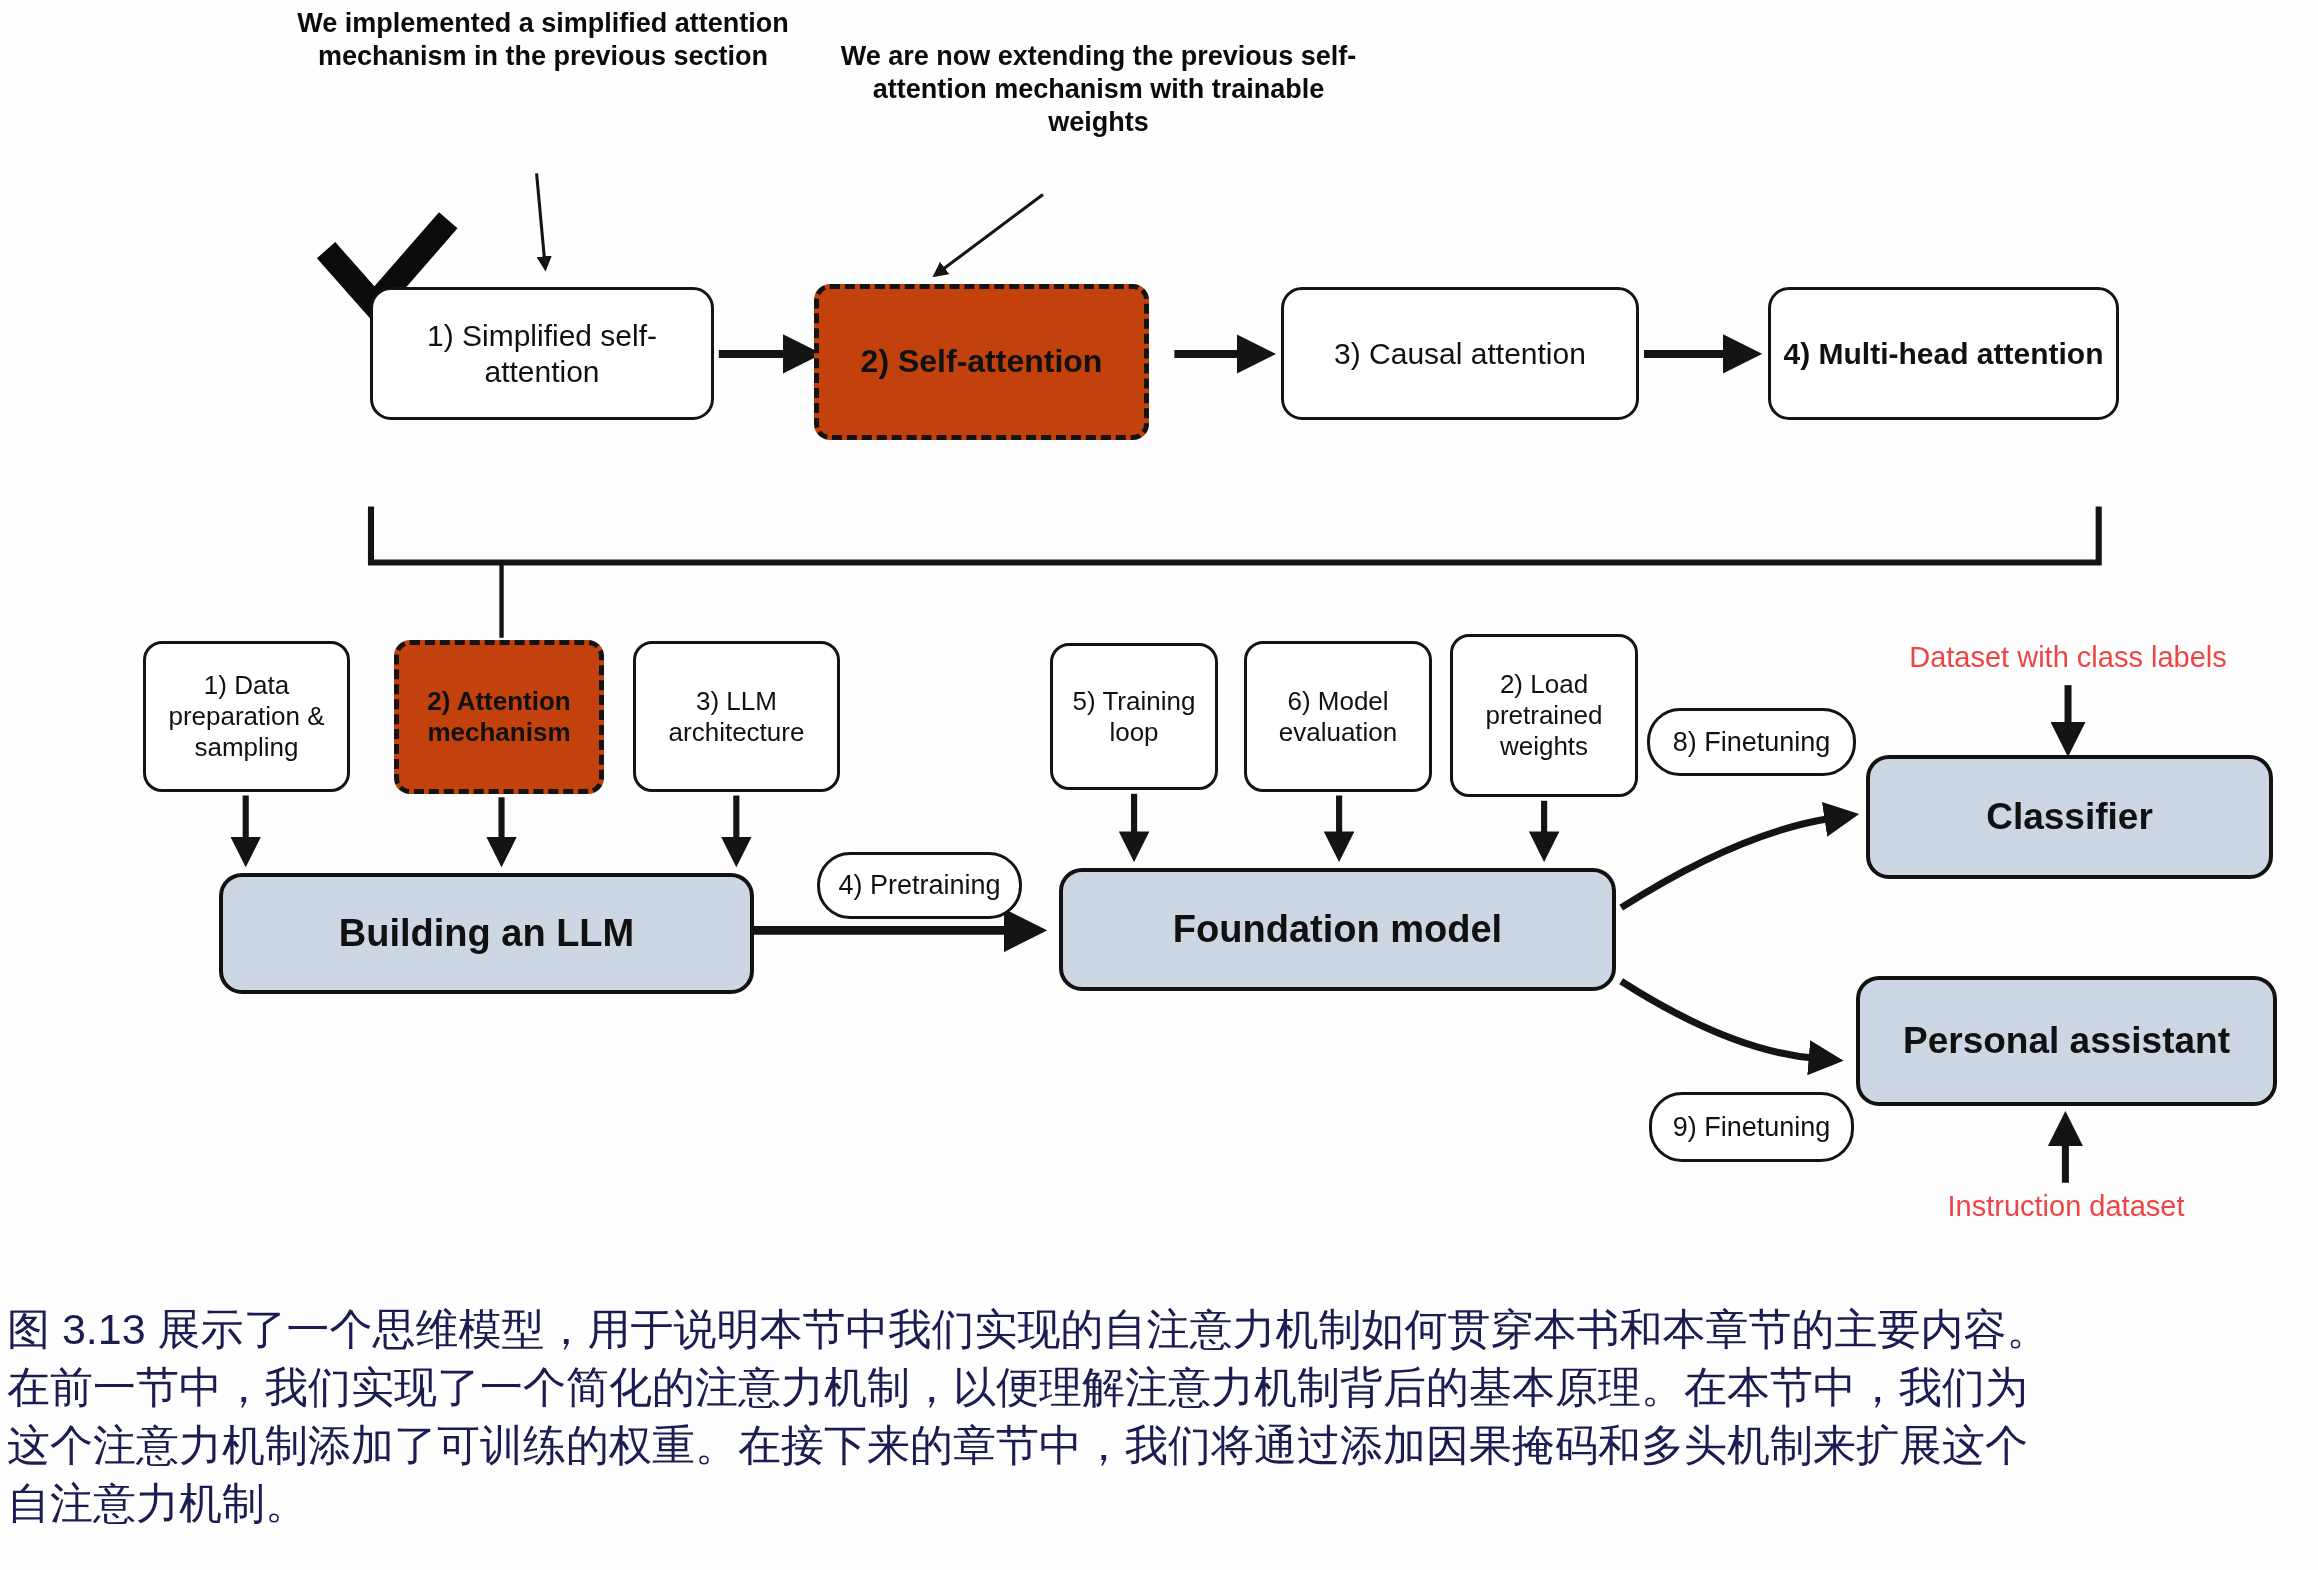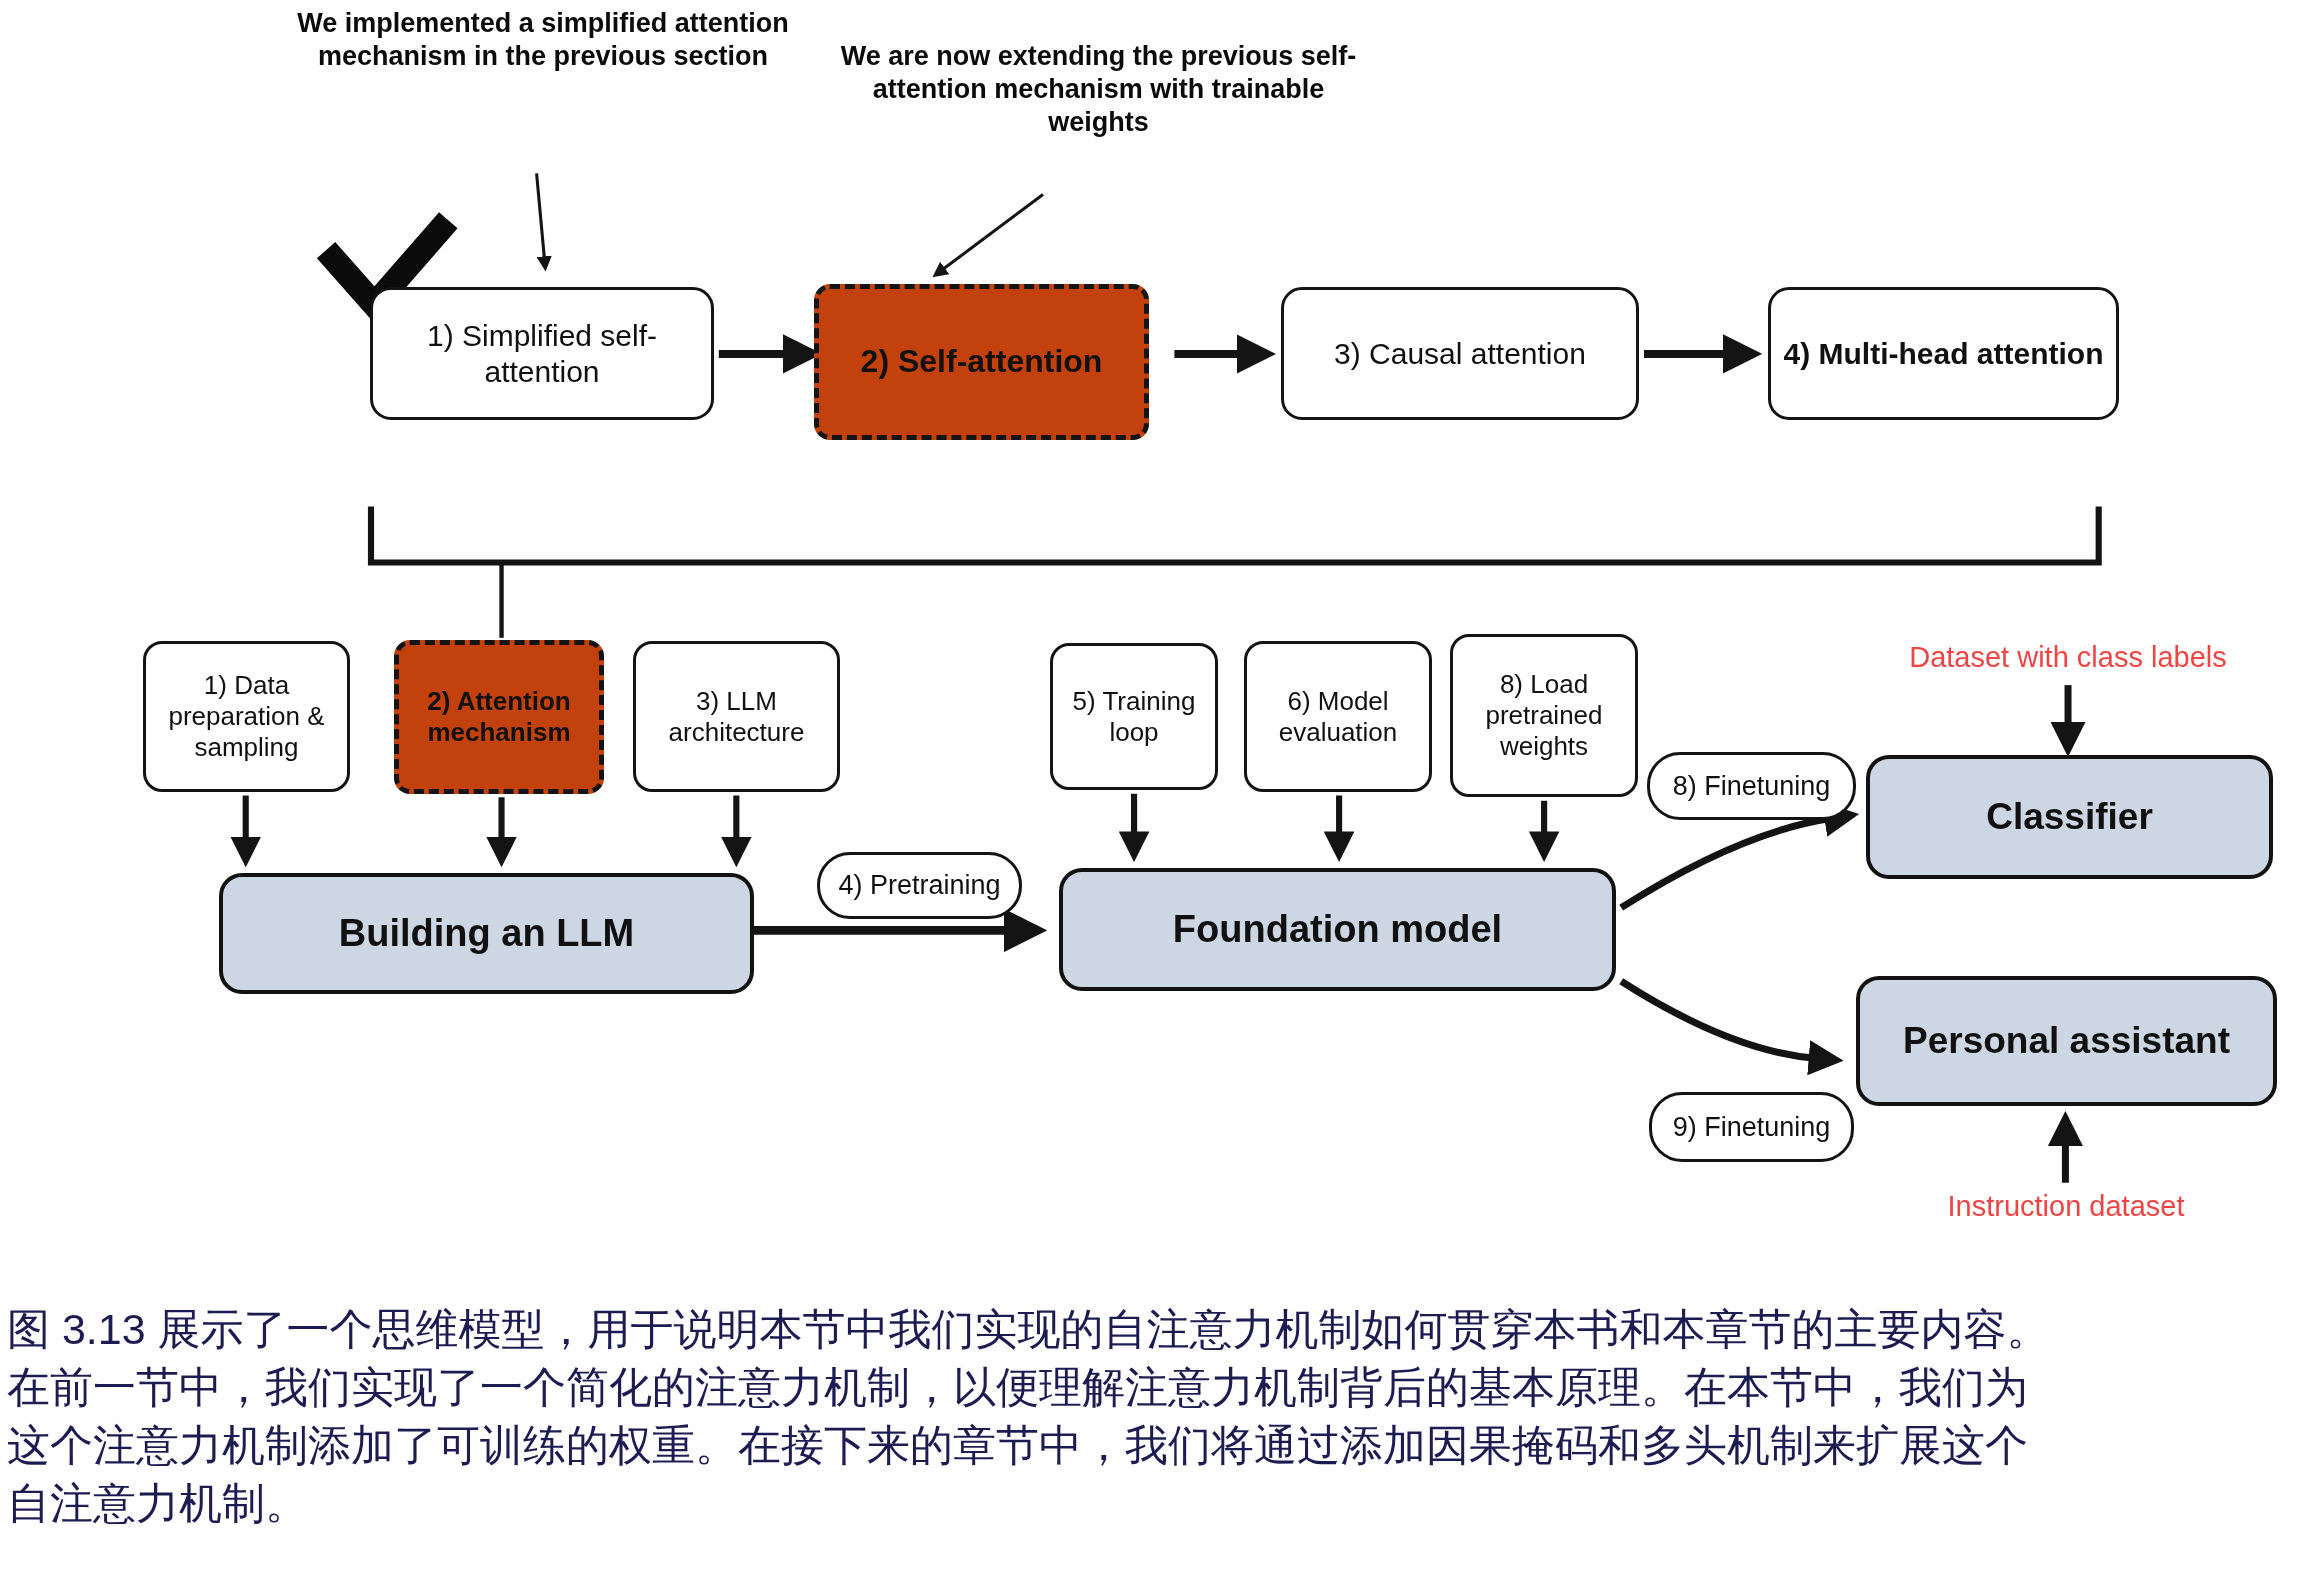--- a/index.html
+++ b/index.html
@@ -118,24 +118,24 @@
   <div class="box dashed" style="left:814px;top:284px;width:335px;height:156px;font-size:32px;">2) Self-attention</div>
   <div class="box" style="left:1281px;top:287px;width:358px;height:133px;">3) Causal attention</div>
   <div class="box" style="left:1768px;top:287px;width:351px;height:133px;font-weight:bold;">4) Multi-head attention</div>
 
   <div class="box small" style="left:143px;top:641px;width:207px;height:151px;">1) Data preparation &amp; sampling</div>
   <div class="box small dashed" style="left:394px;top:640px;width:210px;height:154px;">2) Attention mechanism</div>
   <div class="box small" style="left:633px;top:641px;width:207px;height:151px;">3) LLM architecture</div>
 
   <div class="box small" style="left:1050px;top:643px;width:168px;height:147px;">5) Training loop</div>
   <div class="box small" style="left:1244px;top:641px;width:188px;height:151px;">6) Model evaluation</div>
-  <div class="box small" style="left:1450px;top:634px;width:188px;height:163px;">8) Load pretrained weights</div>
+  <div class="box small" style="left:1450px;top:634px;width:188px;height:163px;">2) Load pretrained weights</div>
 
   <div class="pill" style="left:817px;top:852px;width:205px;height:67px;">4) Pretraining</div>
-  <div class="pill" style="left:1647px;top:752px;width:209px;height:68px;">8) Finetuning</div>
+  <div class="pill" style="left:1647px;top:708px;width:209px;height:68px;">8) Finetuning</div>
   <div class="pill" style="left:1649px;top:1092px;width:205px;height:70px;">9) Finetuning</div>
 
   <div class="box blue" style="left:219px;top:873px;width:535px;height:121px;">Building an LLM</div>
   <div class="box blue" style="left:1059px;top:868px;width:557px;height:123px;">Foundation model</div>
   <div class="box blue" style="left:1866px;top:755px;width:407px;height:124px;font-size:37px;">Classifier</div>
   <div class="box blue" style="left:1856px;top:976px;width:421px;height:130px;font-size:37px;">Personal assistant</div>
 
   <div class="freelabel" style="left:1836px;top:641px;width:464px;">Dataset with class labels</div>
   <div class="freelabel" style="left:1836px;top:1190px;width:460px;">Instruction dataset</div>
 

